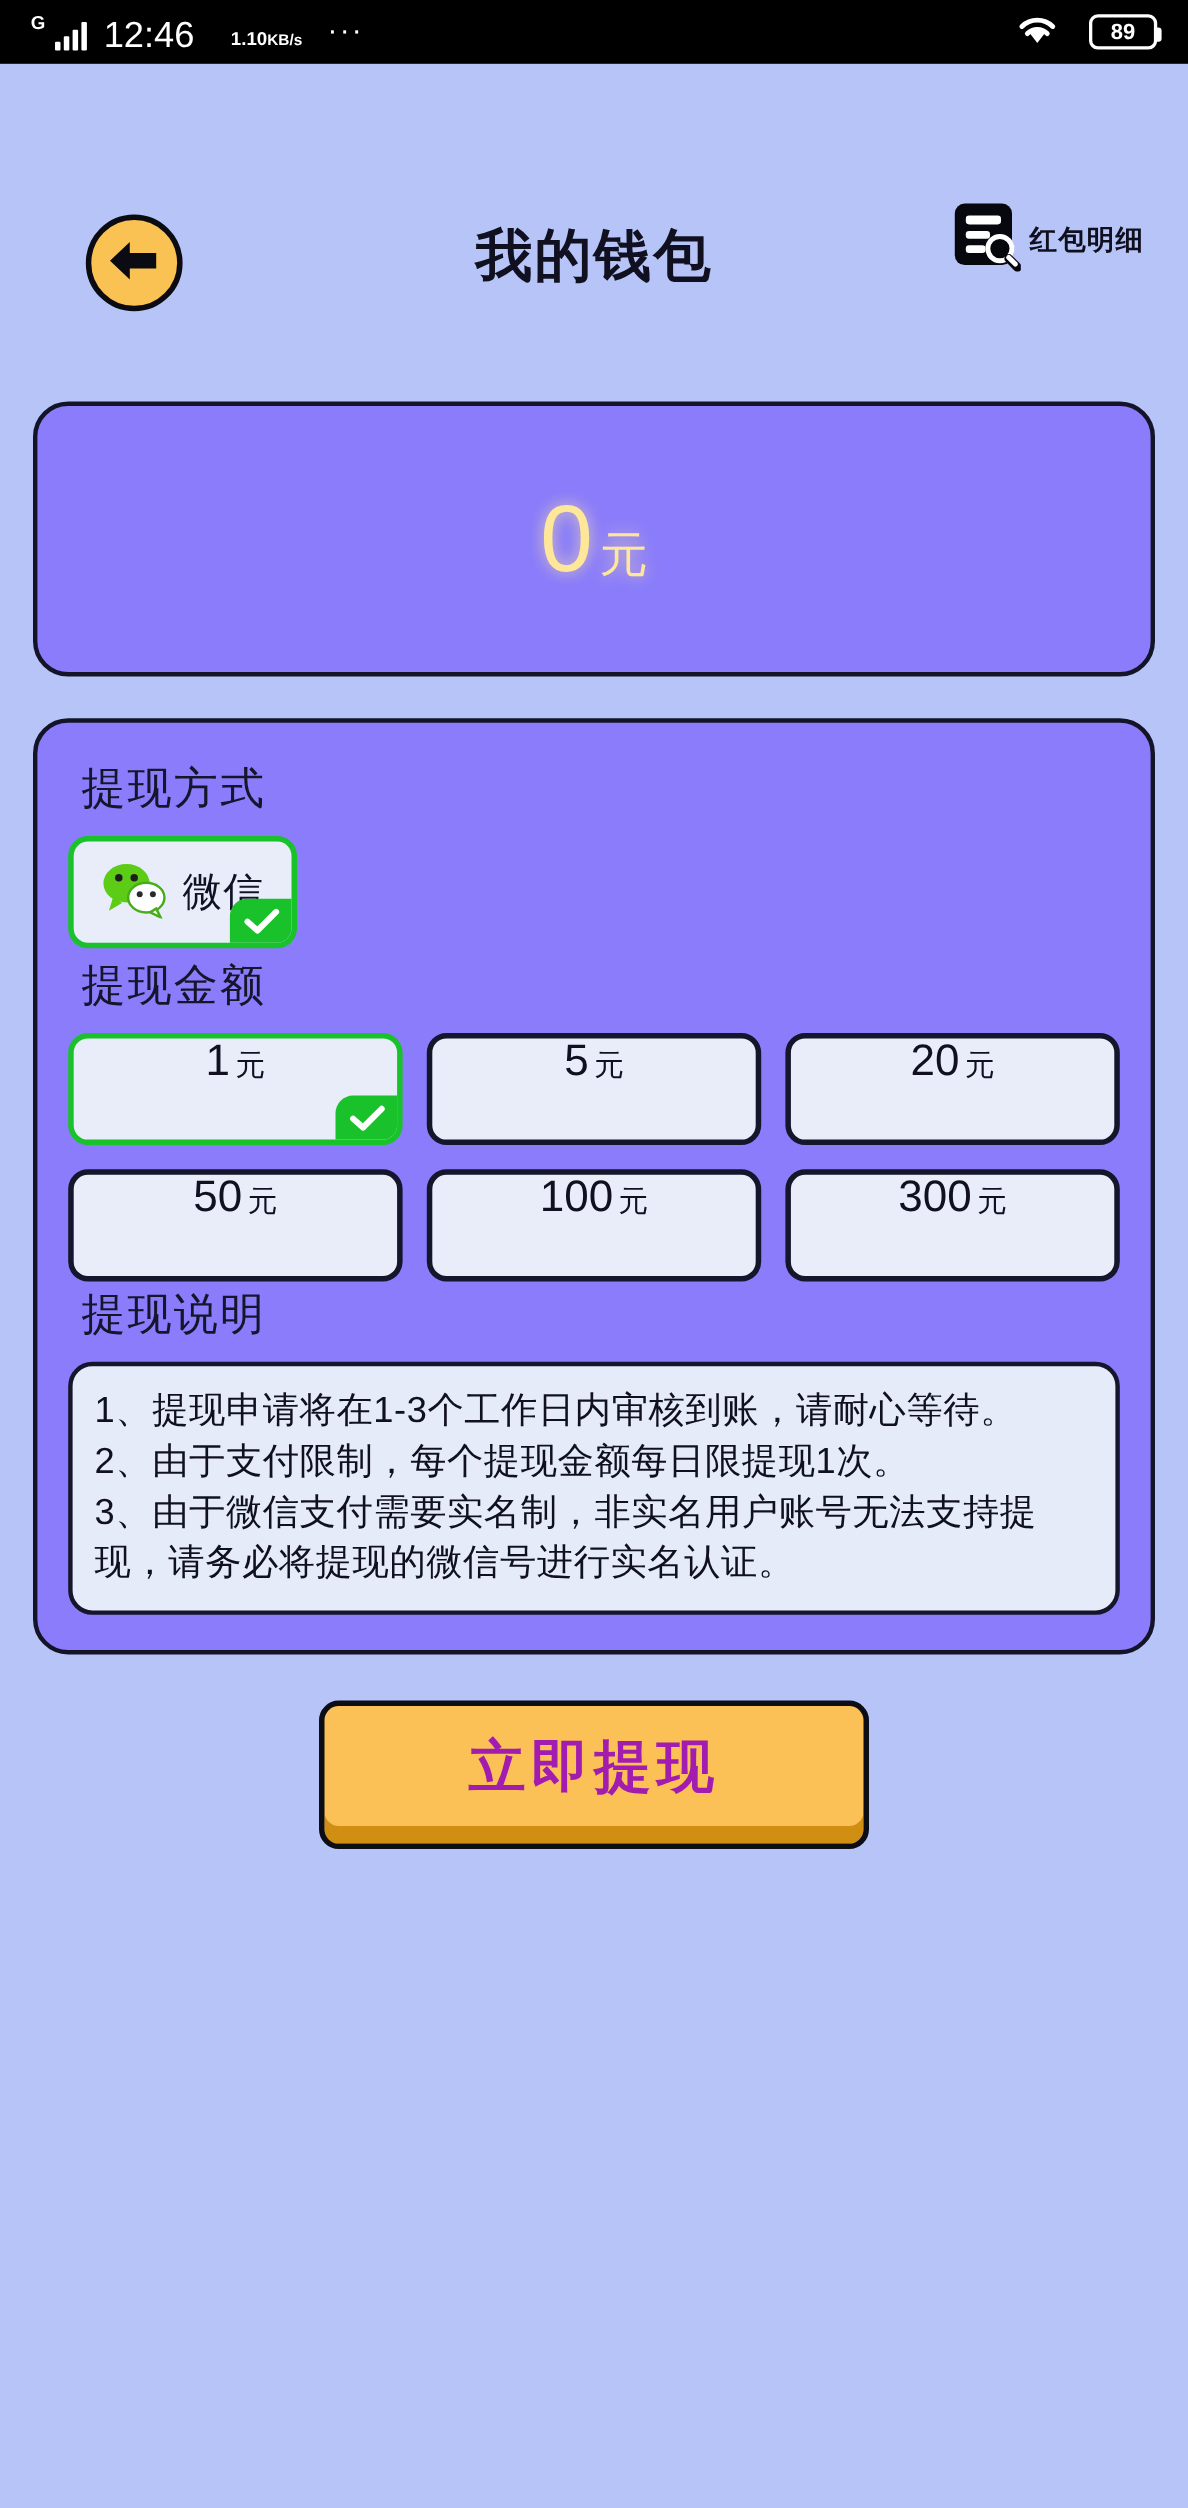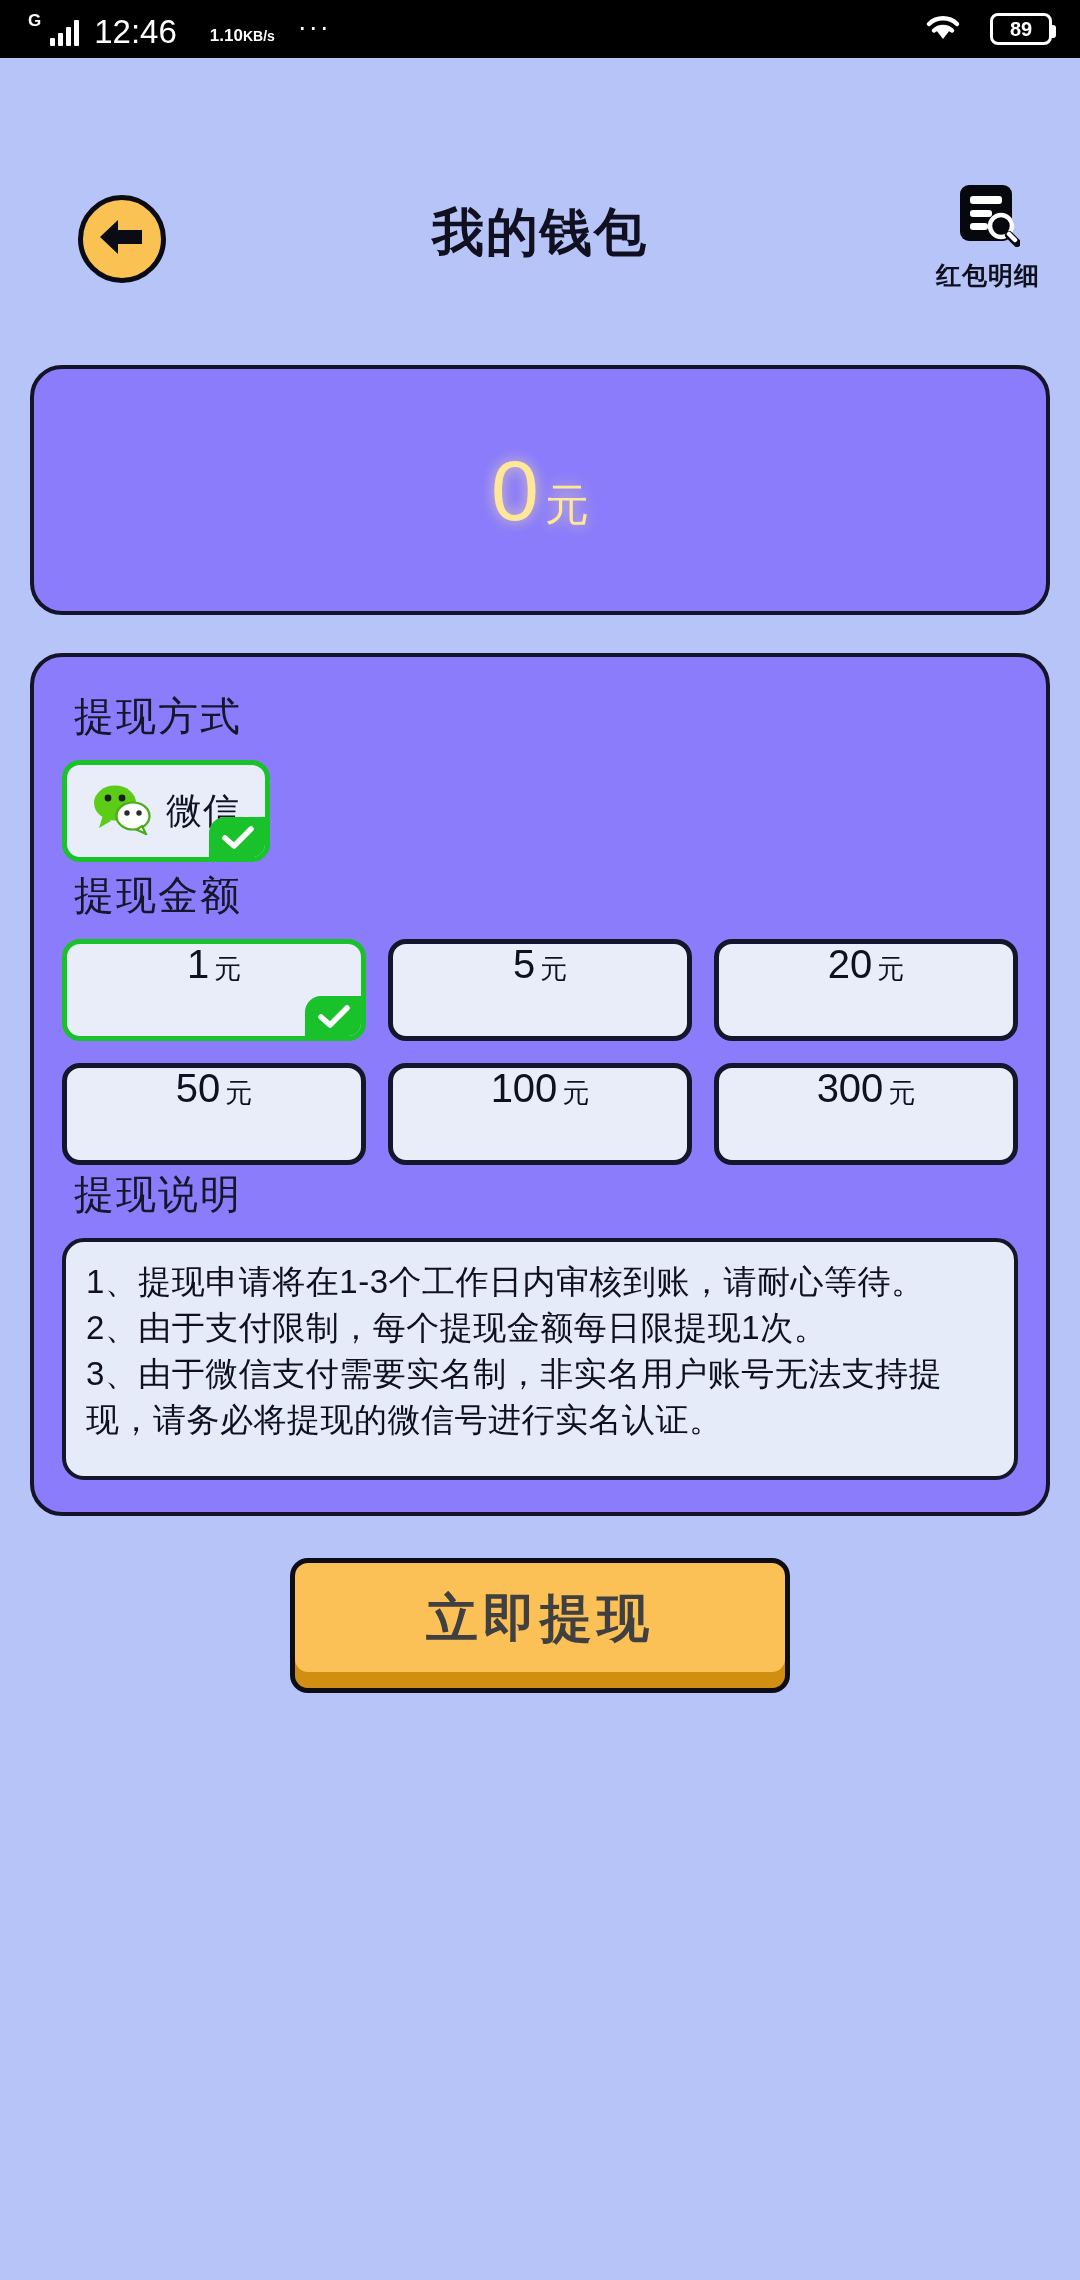--- a/index.html
+++ b/index.html
@@ -55,21 +55,21 @@
     background:#f9c252; border:5px solid #0b0b13;
     display:flex; align-items:center; justify-content:center;
   }
   .page-title{
     position:absolute; left:0; right:0; top:25px;
     text-align:center; font-size:52px; font-weight:700; color:#101021;
     letter-spacing:2px;
   }
   .detail-entry{
     position:absolute; right:40px; top:10px;
-    display:flex; flex-direction:column; align-items:center; gap:8px;text-align:right;
+    display:flex; flex-direction:row; align-items:center; gap:8px;text-align:right;
   }
   .detail-label{ font-size:25px; font-weight:700; color:#0f0f1e; letter-spacing:1px;}
 
   
   .card{
     margin:0 30px;
     background:#8a7cfb;
     border:4px solid #141429;
     border-radius:32px;
   }
@@ -122,39 +122,39 @@
     display:flex; align-items:baseline; justify-content:center;
     overflow:hidden;
   }
   .amount-chip.selected{ border-color:#19c22a; }
   .amount-num{ font-size:40px; color:#101021; line-height:1; }
   .amount-unit{ font-size:27px; color:#101021; line-height:1; margin-left:5px; }
 
   
   .notes-box{
     background:#e5ebf8; border:4px solid #15152b; border-radius:22px;
-    padding:17px 20px 34px 20px; margin-top:16px;
+    padding:17px 20px 22px 20px; margin-top:16px;
   }
   .note-line{
     font-size:33px; line-height:1.39; color:#101021;
     letter-spacing:.5px;
   }
   .note-link{
     color:#2f6fd6; text-decoration:underline; font-weight:700;
   }
 
   
   .cta-wrap{ display:flex; justify-content:center; margin-top:42px; }
   .cta-btn{
     width:500px; height:135px;
     background:#fbc156;
     border:5px solid #0d0d16; border-radius:18px;
     box-shadow:inset 0 -16px 0 0 #d08f12;
     display:flex; align-items:center; justify-content:center;
-    font-size:52px; font-weight:700; color:#404040; letter-spacing:5px;
+    font-size:52px; font-weight:700; color:#a21caf; letter-spacing:5px;
     padding-bottom:14px;
   }
 </style>
 </head>
 <body>
 
 <div class="statusbar">
   <div class="sb-left">
     <span class="net-g">G</span>
     <span class="bars">

